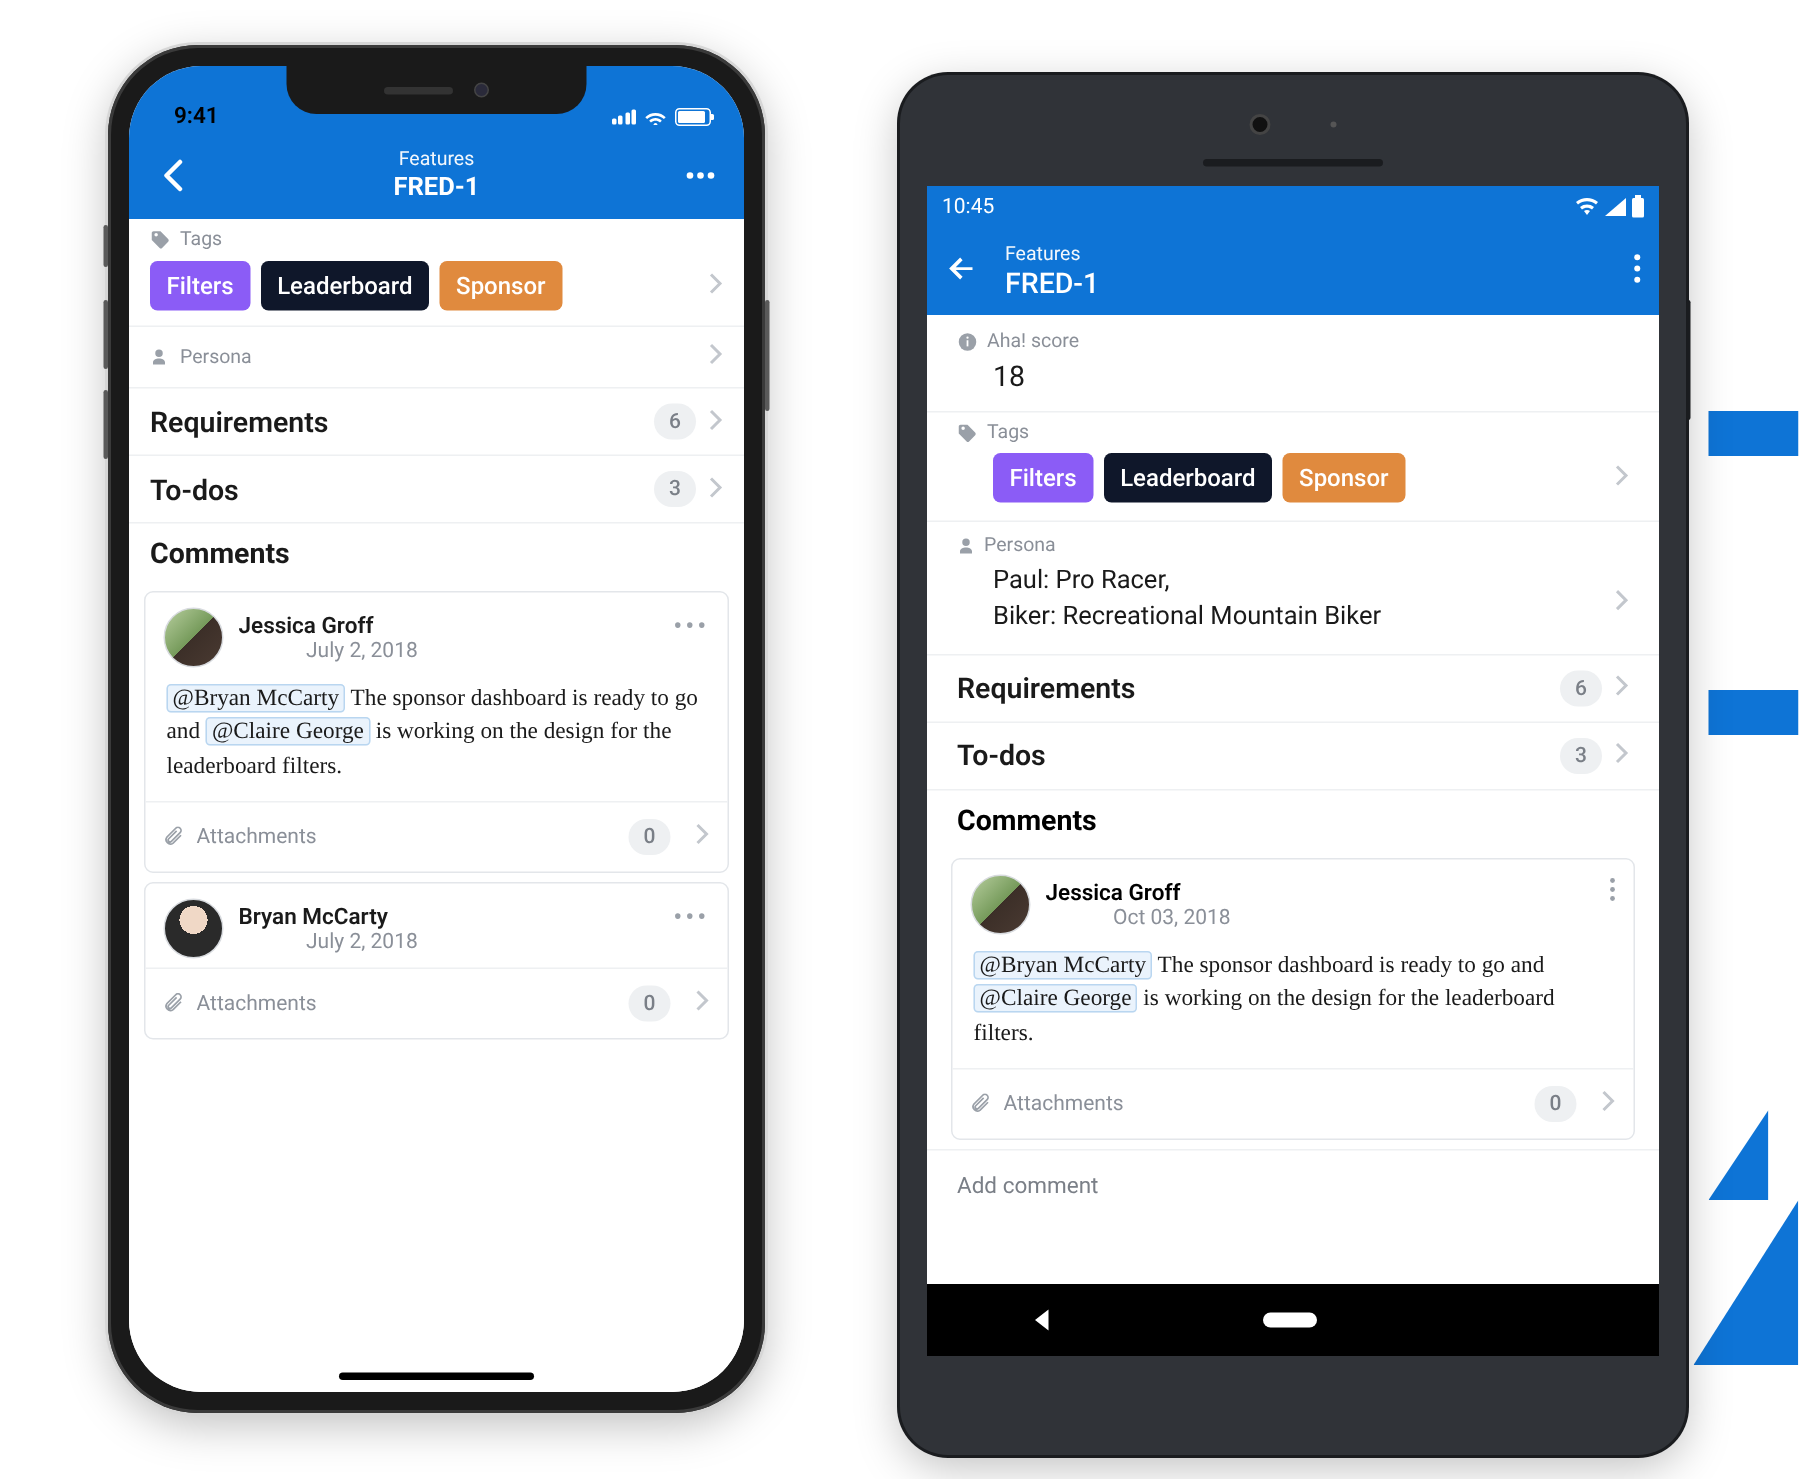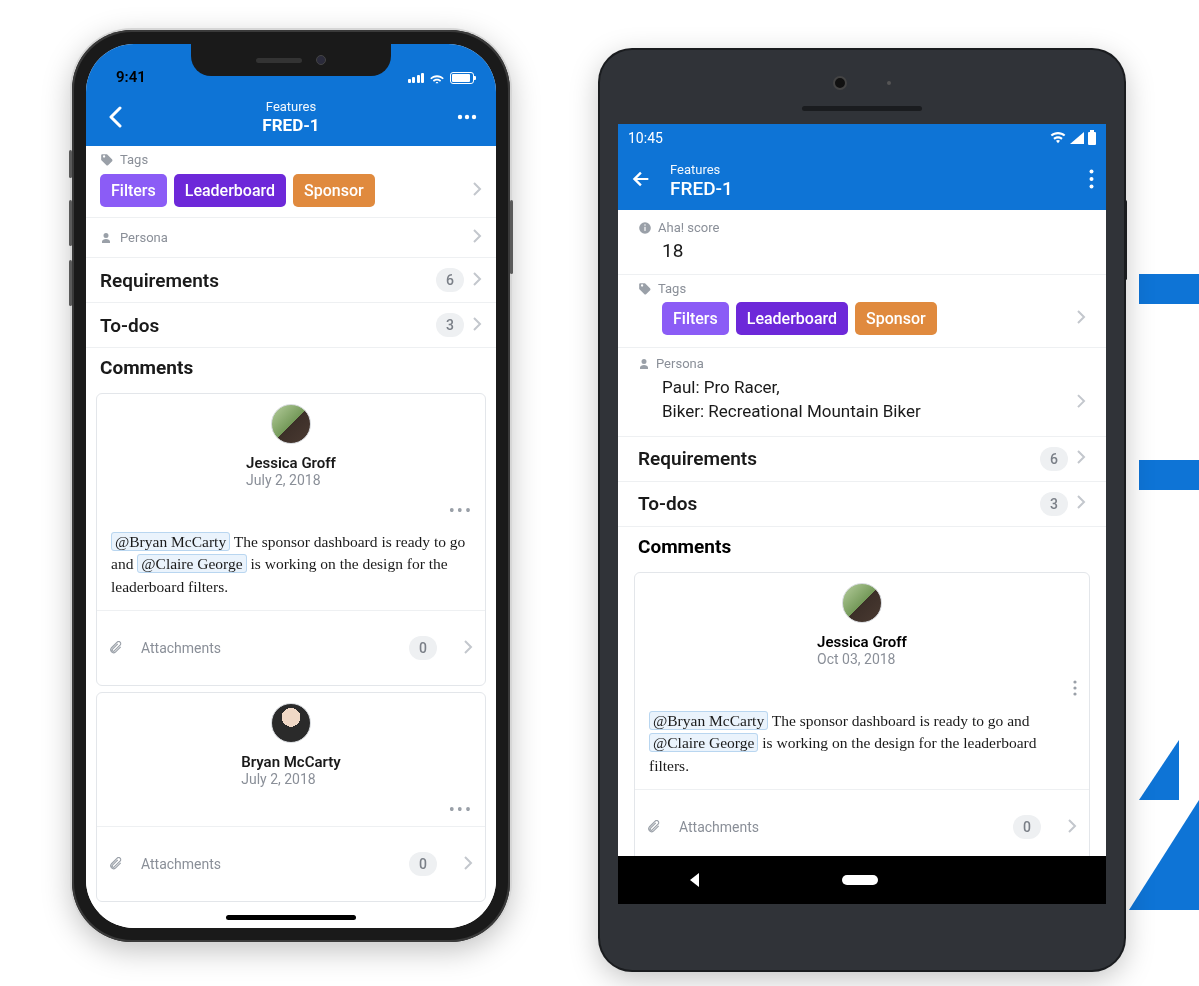--- a/index.html
+++ b/index.html
@@ -155,21 +155,21 @@
     gap: 7px;
   }
   .tag {
     padding: 7px 11px;
     border-radius: 5px;
     color: #fff;
     font-size: 16px;
     font-weight: 500;
   }
   .tag-green { background:#8b5cf6; }
-  .tag-purple { background:#6d28d9; }
+  .tag-purple { background:#0f172a; }
   .tag-orange { background:#e08a3e; }
   .chev-cell {
     margin-left: auto;
     color: #c3c7cd;
   }
 
   .persona-row {
     padding: 10px 14px;
     display: flex;
     align-items: center;
@@ -216,54 +216,53 @@
     margin: 6px 10px;
     border: 1px solid #e3e6ea;
     border-radius: 6px;
     background: #fff;
   }
   .comment-head {
     display: flex;
     align-items: center;
     padding: 10px 12px 6px 12px;
     gap: 10px;
-    flex-direction: column;
   }
   .avatar {
     width: 40px; height: 40px; border-radius: 50%;
     background: linear-gradient(135deg,#b7ce9e 0%,#759a5a 50%,#3c2f28 50%,#4a3a32 100%);
     flex-shrink: 0;
     border: 1px solid #d8dbdf;
   }
   .avatar2 {
     background: radial-gradient(circle at 50% 35%, #f0d8c6 0 30%, #2a2a2a 30% 100%);
   }
   .comment-author { font-weight: 600; font-size: 15px; }
-  .comment-date { color: #8a8f98; font-size: 14px; }
+  .comment-date { color: #8a8f98; font-size: 14px; margin-left: 45px; }
   .comment-more { margin-left: auto; color: #9aa0a8; font-size: 18px; letter-spacing: 2px; align-self: flex-start; padding-top: 2px; }
   .comment-body {
     padding: 4px 14px 12px 14px;
     font-size: 15.5px;
     line-height: 1.45;
     color: #1a1a1a;
     font-family: Liberation Serif, serif;
   }
   .mention {
     background: #eaf3fc;
     border: 1px solid #b9d6f0;
     padding: 0 3px;
     border-radius: 3px;
     color: #1a1a1a;
   }
   .comment-attach {
     border-top: 1px solid #eef0f2;
-    padding: 25px 12px;
-    display: flex;
-    align-items: center;
-    gap: 18px;
+    padding: 11px 12px;
+    display: flex;
+    align-items: center;
+    gap: 8px;
     color: #8a8f98;
     font-size: 14px;
   }
 
   .comment-input {
     padding: 14px 16px;
     color: #9aa0a8;
     font-size: 15px;
     border-top: 1px solid #eef0f2;
   }

